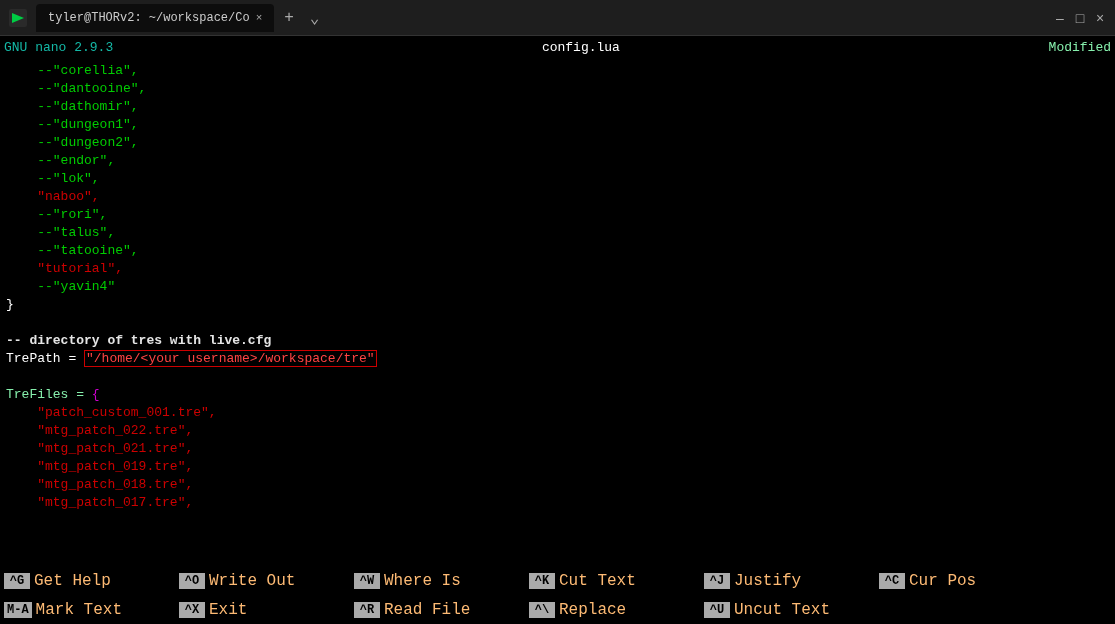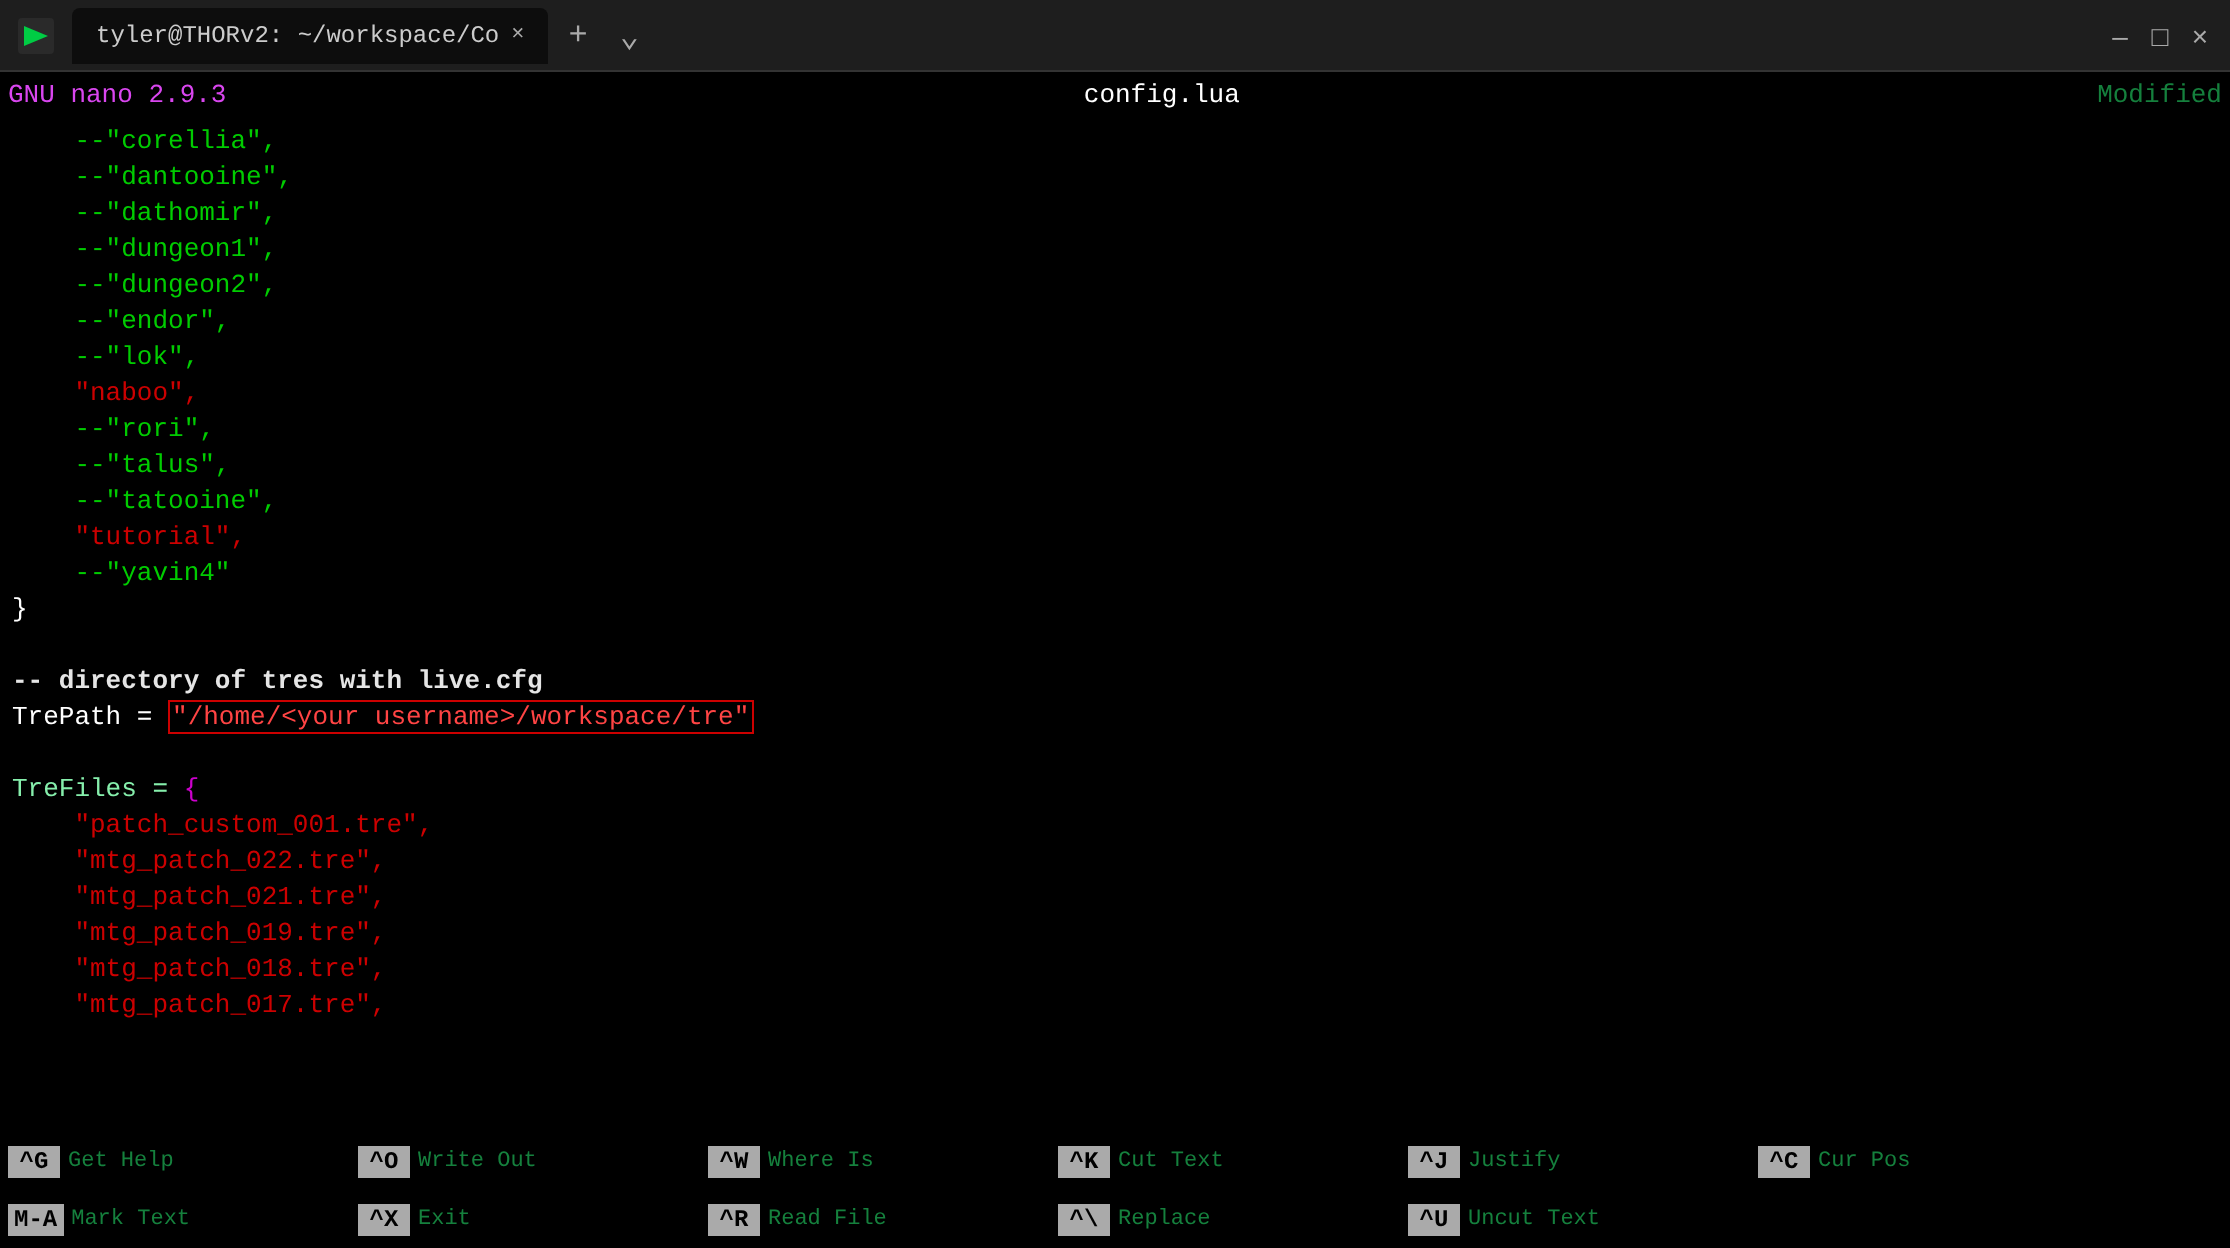--- a/index.html
+++ b/index.html
@@ -85,27 +85,27 @@
       background: #000;
       color: #fff;
       padding: 2px 4px;
       display: flex;
       justify-content: space-between;
       flex-shrink: 0;
       height: 22px;
       align-items: center;
     }
     .nano-header .version {
-      color: #d946ef;
+      color: #14b8a6;
     }
     .nano-header .filename {
       color: #fff;
     }
     .nano-header .modified {
-      color: #15803d;
+      color: #86efac;
     }
 
     
     .editor-area {
       flex: 1;
       background: #000;
       padding: 4px 6px;
       overflow: hidden;
       position: relative;
     }
@@ -143,22 +143,22 @@
       background: #aaaaaa;
       padding: 1px 3px;
       font-size: 12px;
       font-weight: bold;
       min-width: 26px;
       text-align: center;
       margin-right: 4px;
       flex-shrink: 0;
     }
     .shortcut-label {
-      color: #15803d;
-      font-size: 11px;
+      color: #fdba74;
+      font-size: 16px;
       white-space: nowrap;
     }
   </style>
 </head>
 <body>
 
 <div class="title-bar">
   <div class="title-bar-icon">
     <svg width="18" height="18" viewBox="0 0 18 18" fill="none">
       <rect width="18" height="18" rx="2" fill="#2a2a2a"></rect>

